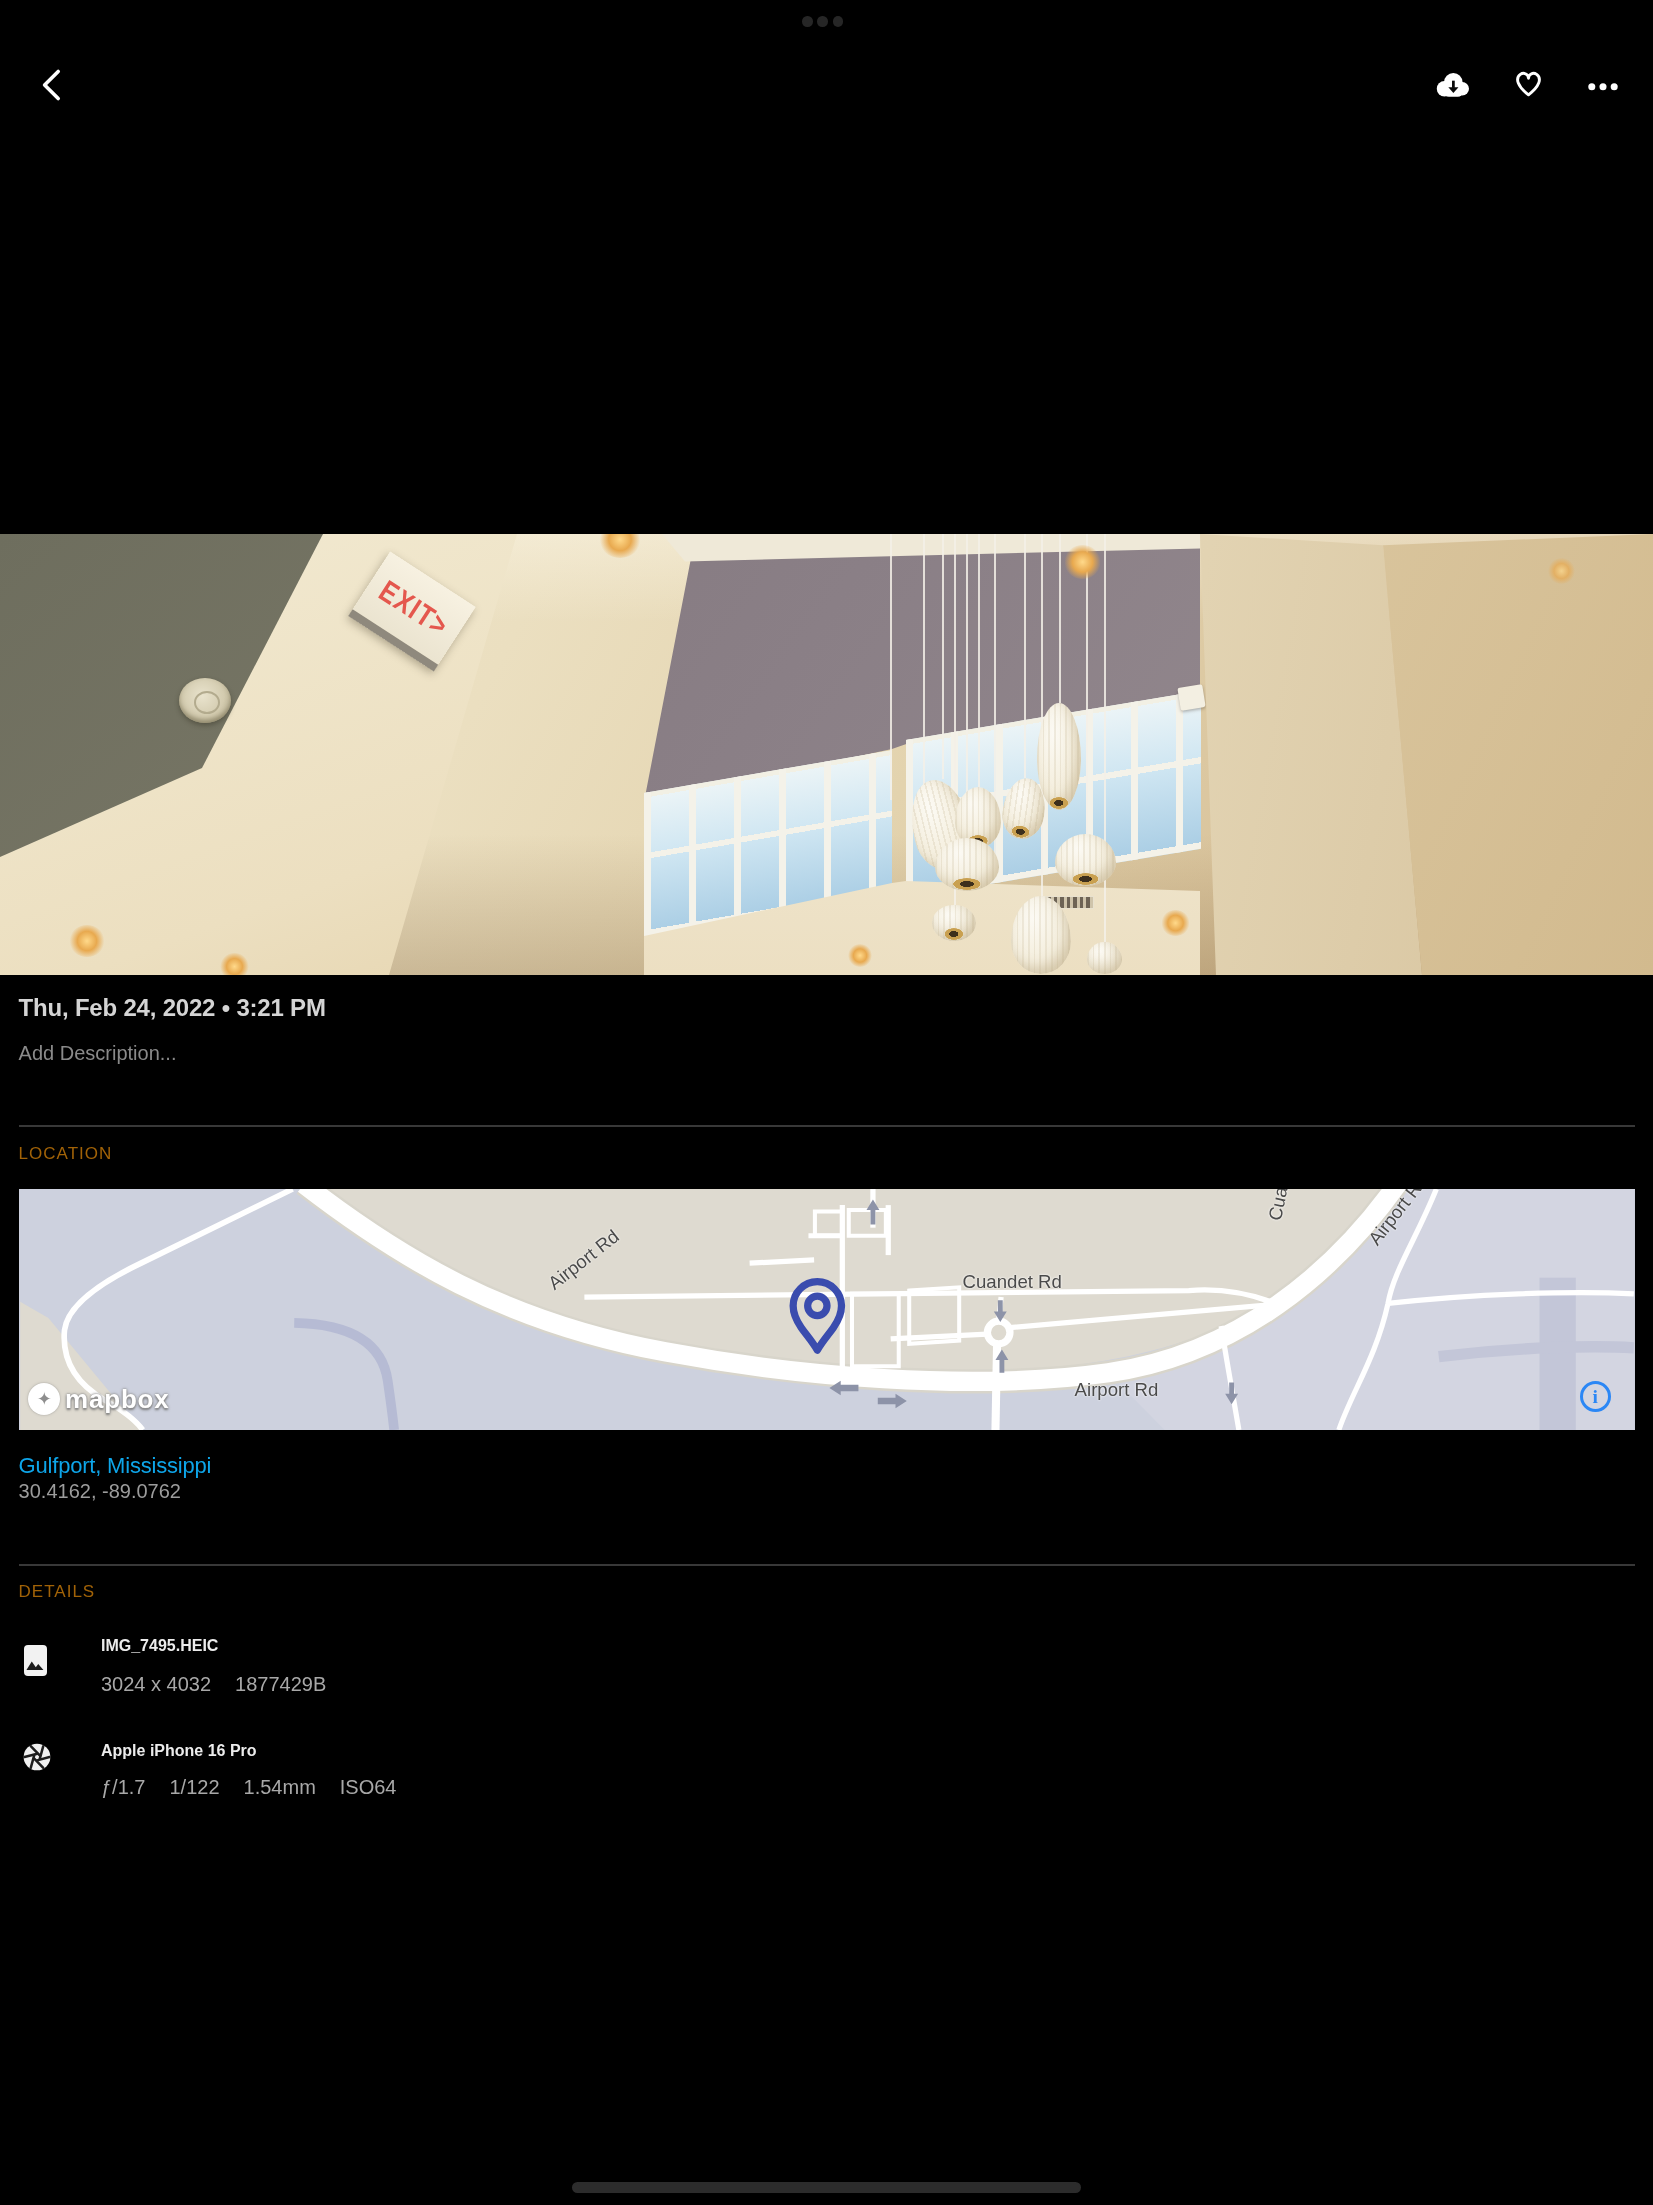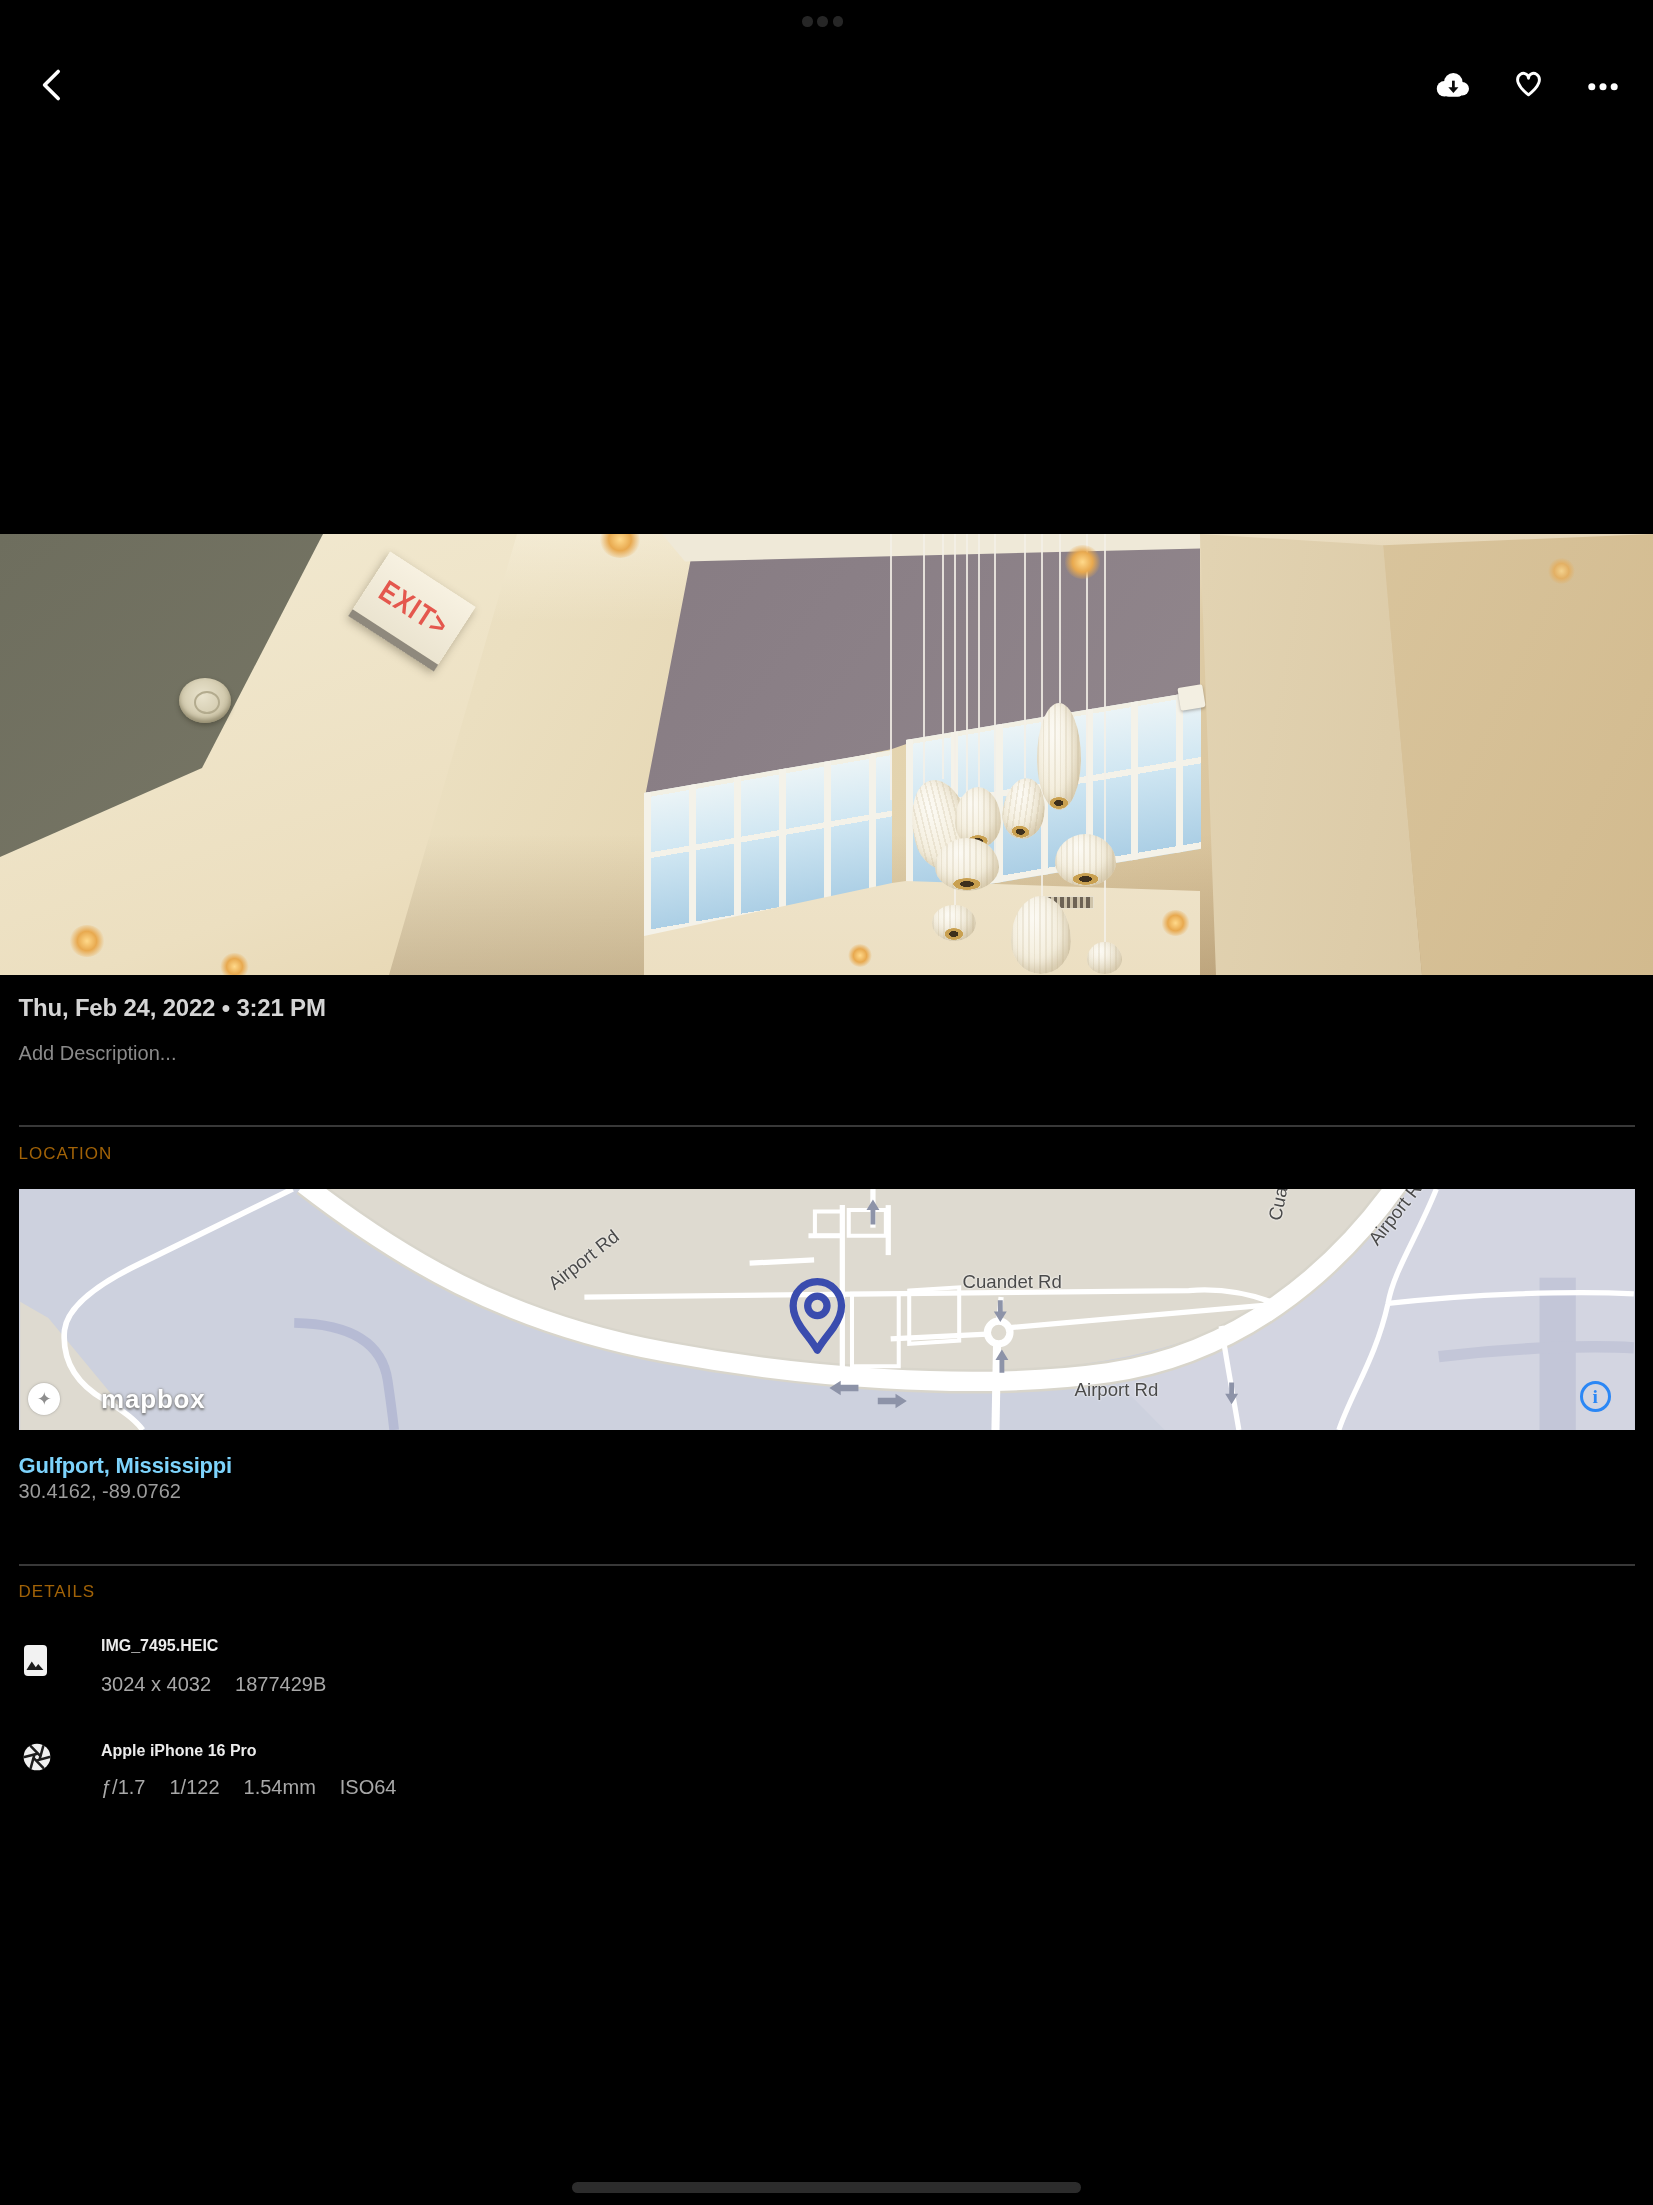--- a/index.html
+++ b/index.html
@@ -67,26 +67,26 @@
 
   
   .map{position:absolute;left:18.6px;top:1189px;width:1616px;height:241px;overflow:hidden;background:#cdd1de;cursor:pointer;}
   .map svg{position:absolute;left:0;top:0;}
   .map-label{position:absolute;font-size:18.6px;color:#4a4a4a;white-space:nowrap;
              text-shadow:0 0 2.4px rgba(255,255,255,.85),0 0 2.4px rgba(255,255,255,.6);}
   .mb-logo{position:absolute;left:9.7px;top:194px;display:flex;align-items:center;gap:4.8px;cursor:pointer;}
   .mb-circle{width:32px;height:32px;border-radius:50%;background:#fff;display:flex;align-items:center;justify-content:center;
              color:#8e8e8e;font-size:18px;box-shadow:0 0 2.4px rgba(100,100,100,.5);}
   .mb-text{font-size:26px;font-weight:bold;letter-spacing:0.8px;color:#fff;
-           text-shadow:0 0 1.6px #909090,0 0 3.2px #909090,0 1.6px 2.4px rgba(110,110,110,.9);margin-left:36px;}
+           text-shadow:0 0 1.6px #909090,0 0 3.2px #909090,0 1.6px 2.4px rgba(110,110,110,.9);}
   .info-btn{position:absolute;left:1561px;top:192px;width:31px;height:31px;border-radius:50%;border:3.2px solid #2b87f5;
             box-sizing:border-box;color:#2b87f5;font-size:19.4px;font-weight:bold;display:flex;align-items:center;
             justify-content:center;cursor:pointer;font-family:"Liberation Serif",serif;}
 
-  .place{left:18.6px;top:1453px;font-size:22px;font-weight:bold;letter-spacing:-0.2px;color:#7dd3fc;}
+  .place{left:18.6px;top:1453px;font-size:22px;font-weight:normal;letter-spacing:-0.2px;color:#0ea5e9;}
   .coords{left:18.6px;top:1480px;font-size:20px;color:#9c9c9c;}
 
   
   .row-title{position:absolute;left:101px;font-size:16px;font-weight:bold;color:#ececec;}
   .row-meta{position:absolute;left:101px;font-size:20px;color:#a8a8a8;}
   .row-meta span{margin-right:24px;text-align:center;}
   .file-icon{position:absolute;left:24px;top:1645px;width:22.6px;height:31px;background:#f2f2f2;border-radius:4px;
              display:flex;align-items:flex-end;justify-content:center;padding-bottom:5.7px;box-sizing:border-box;}
   .cam-icon{position:absolute;left:22px;top:1742px;}
 

